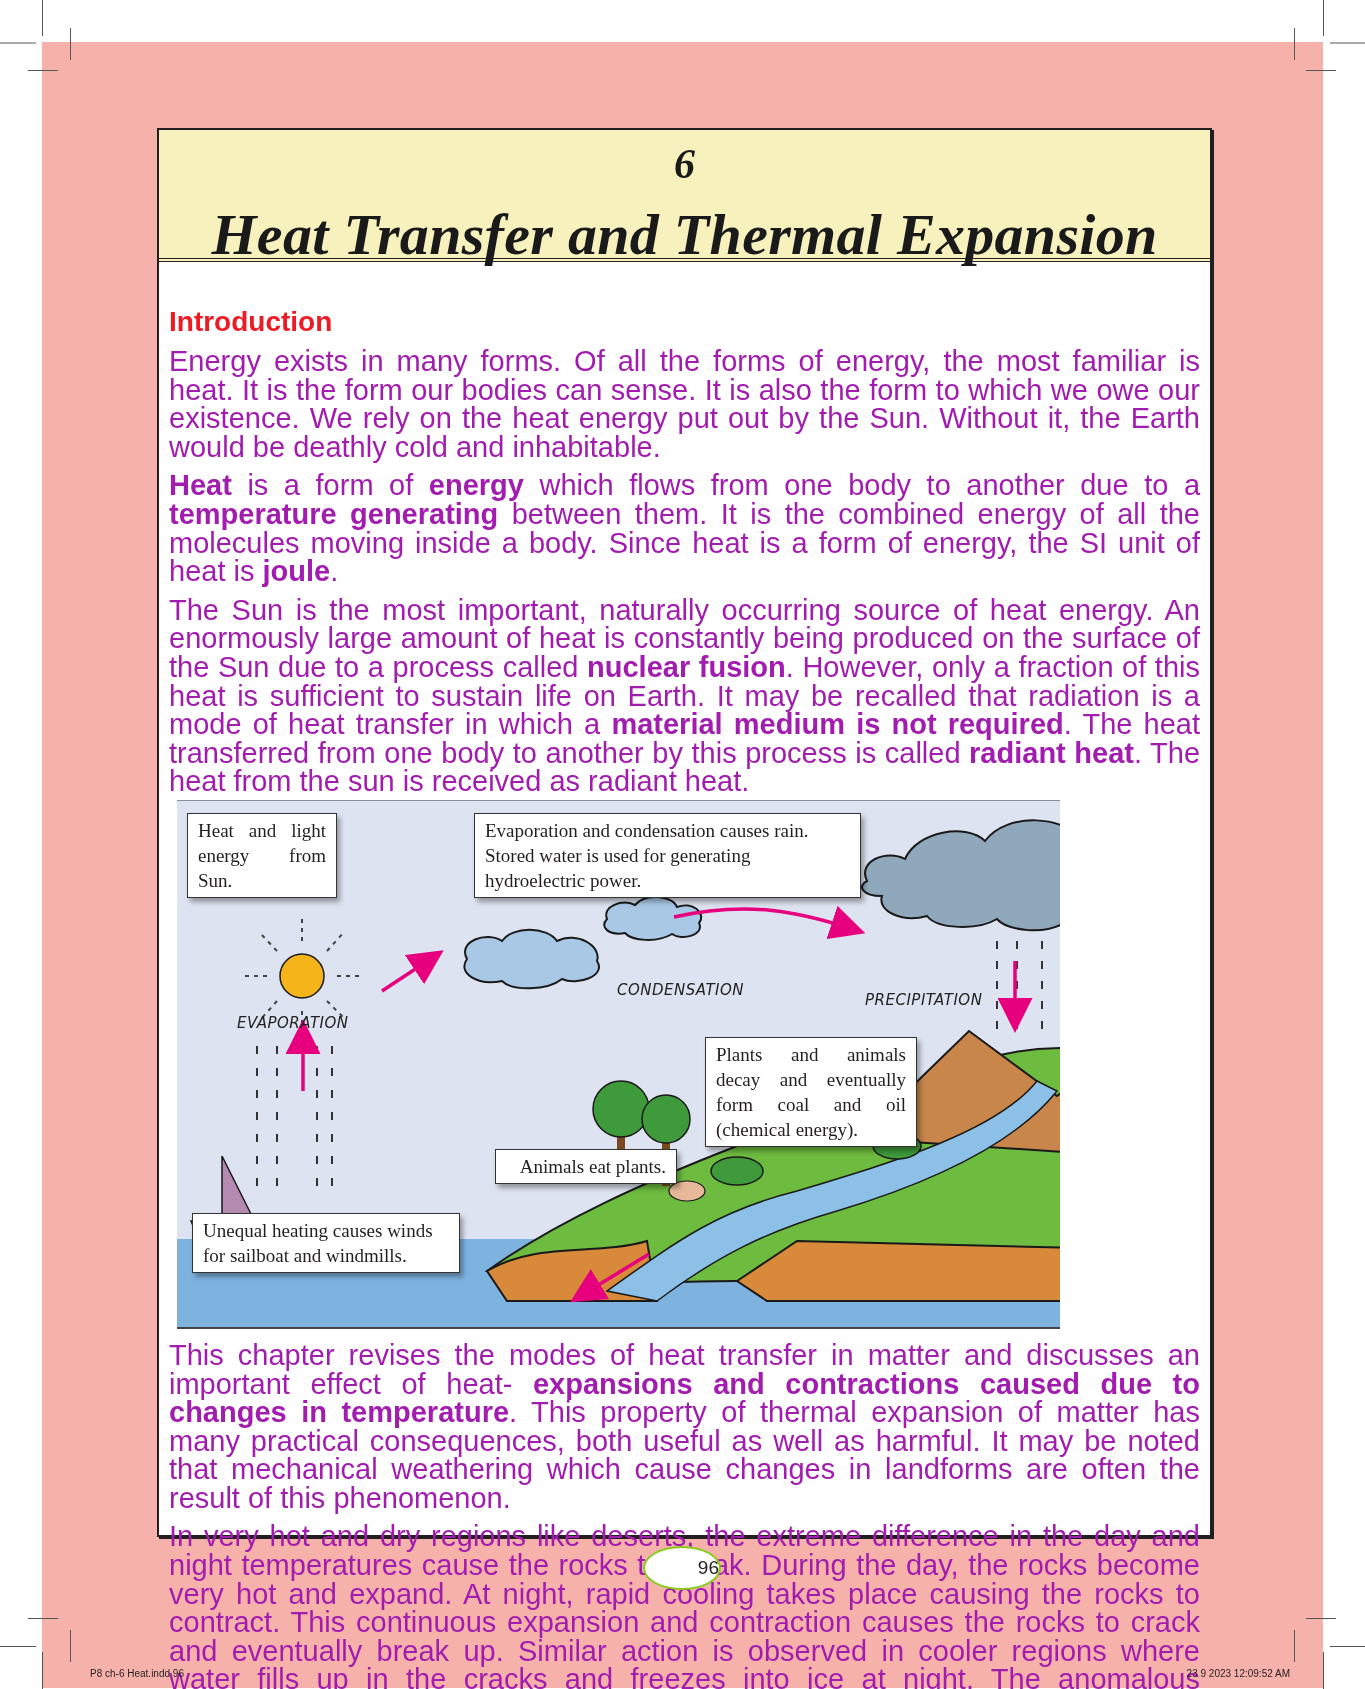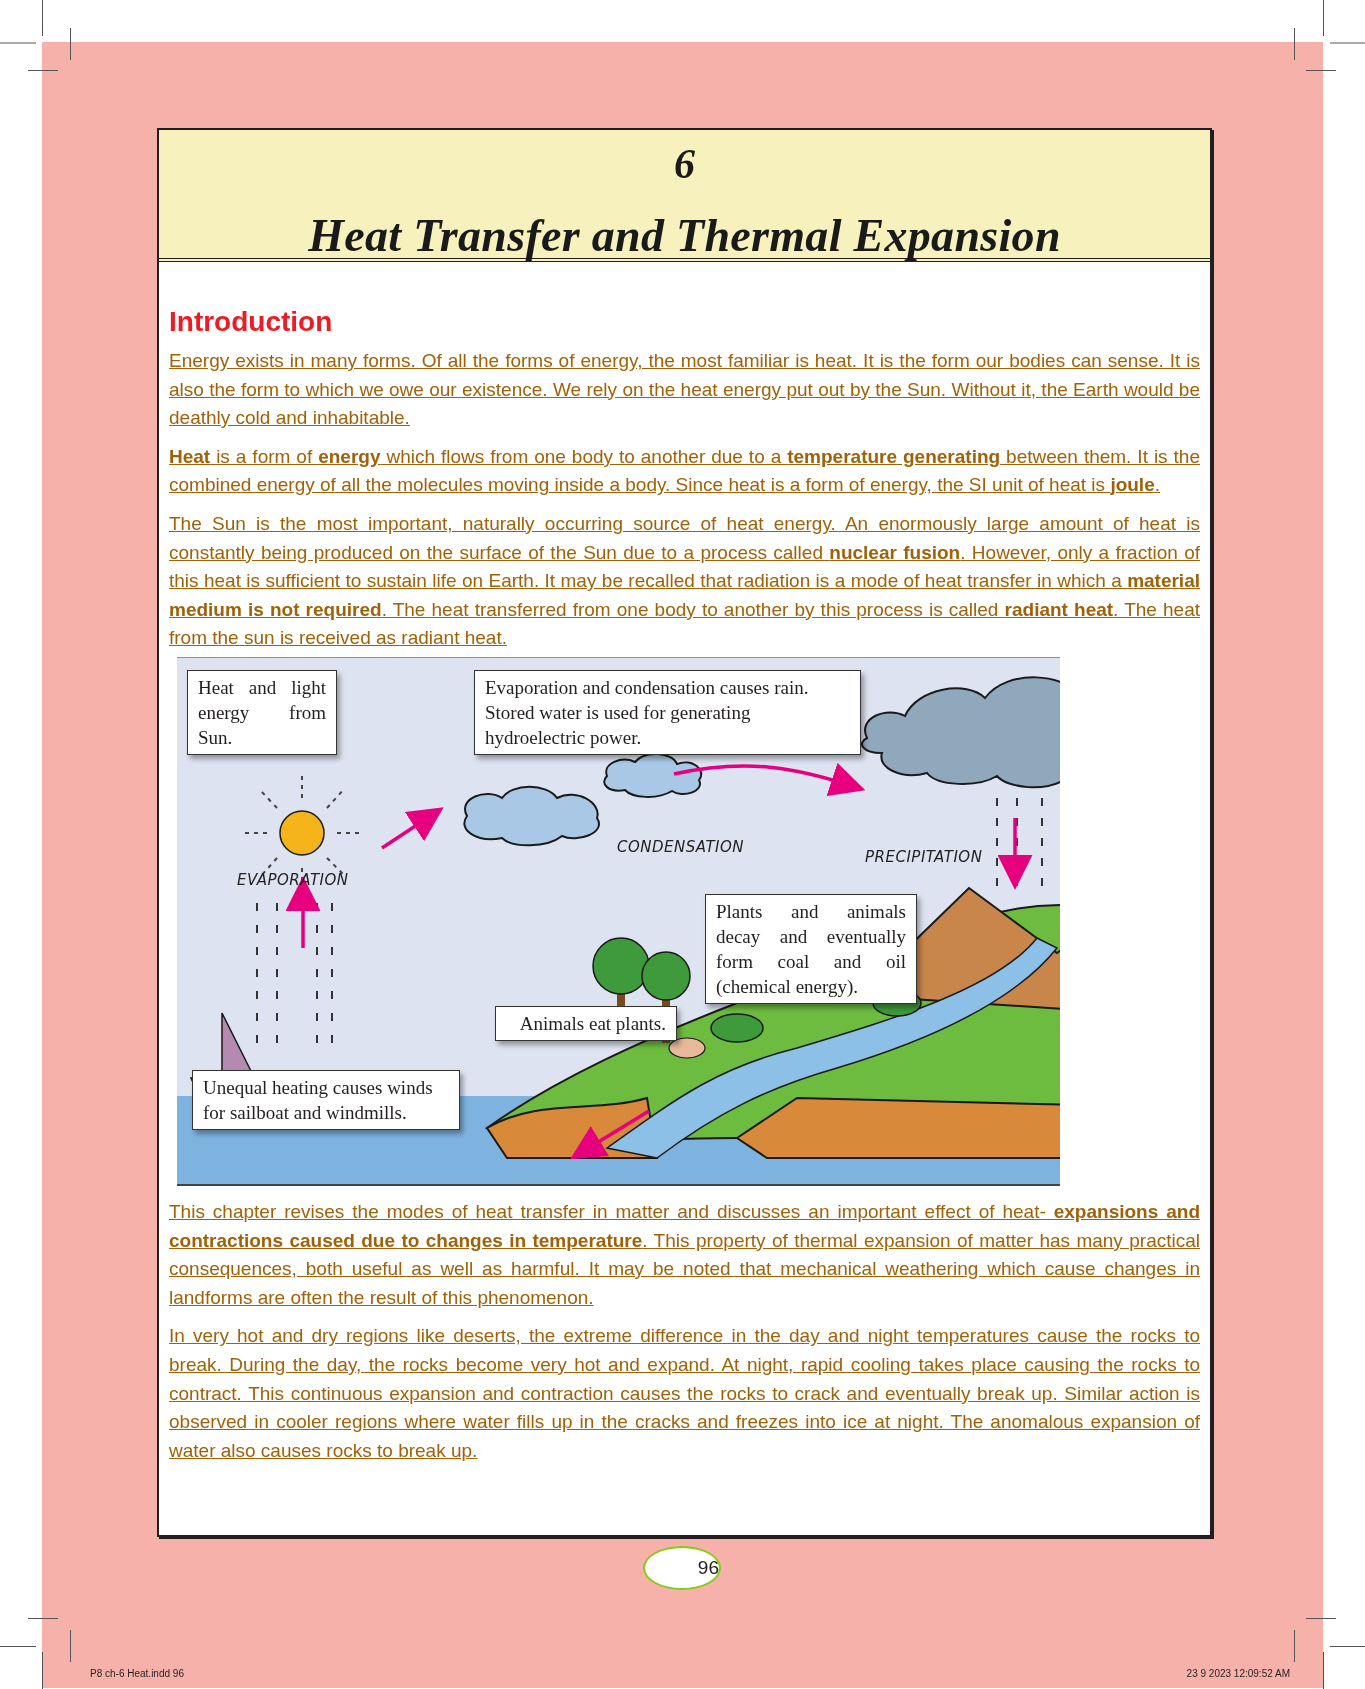--- a/index.html
+++ b/index.html
@@ -22,27 +22,27 @@
     background: #ffffff; border: 2px solid #231f20;
     box-shadow: 2px 2px 0 #231f20;
   }
   .title-box {
     position: absolute; left: 0; top: 0; right: 0; height: 128px;
     background: #f7f1bd; border-bottom: 4px double #231f20;
     text-align: center; font-family: "Liberation Serif", serif;
     font-style: italic; font-weight: bold; color: #1a1a1a;
   }
   .chapter-num { position: absolute; left: 0; right: 0; top: 10px; font-size: 42px; }
-  .chapter-title { position: absolute; left: 0; right: 0; top: 79px; font-size: 46px; letter-spacing: 0.3px; }
+  .chapter-title { position: absolute; left: 0; right: 0; top: 71px; font-size: 58px; letter-spacing: 0.3px; }
 
   .content { position: absolute; left: 10px; right: 10px; top: 137px; margin-top: 38px; }
   .h-intro { color: #ed1c24; font-weight: bold; font-size: 28px; margin: 0 0 8px 0; line-height: 34px; }
   .para {
-    font-size: 19px; line-height: 28.6px; color: #a16207;
-    text-align: justify; margin: 0 0 10px 0; text-decoration: underline;
+    font-size: 29px; line-height: 28.6px; color: #a21caf;
+    text-align: justify; margin: 0 0 10px 0;
   }
   .para b { font-weight: bold; }
 
   .diagram {
     position: relative; margin: 4px 0 0 8px; width: 883px; height: 526px;
     background: #dde3f0; overflow: hidden;
     border-top: 1px solid #8a8f99; border-bottom: 2px solid #444;
   }
   .callout {
     position: absolute; background: #fff; border: 1.5px solid #333;

